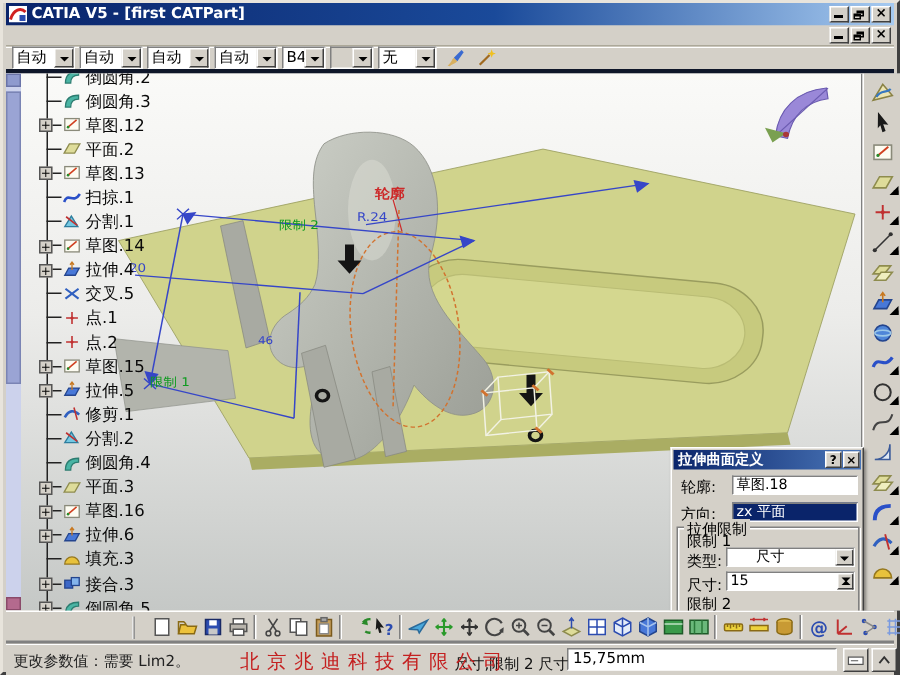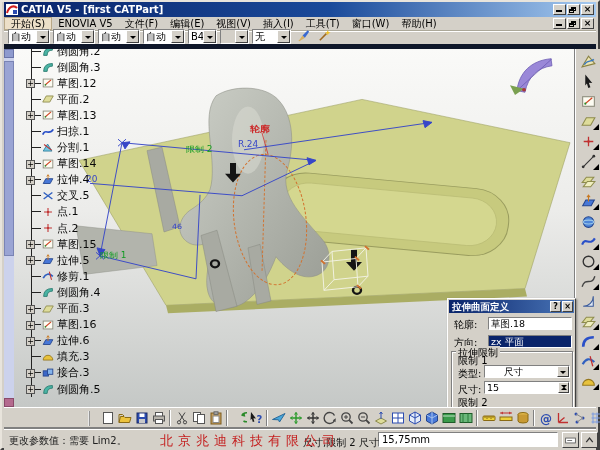--- a/index.html
+++ b/index.html
@@ -24,22 +24,22 @@
 
   
   .menubar { position:absolute; left:2px; top:15px; right:2px; height:14px;
     background:#d4d0c8; display:flex; align-items:center; border-bottom:1px solid #aca899; }
   .menu-item { padding:0 6px; font-size:10px; color:#000; white-space:nowrap; height:13px; line-height:13px; }
   .menu-item.first { background:#ecdfc8; border:1px solid #b8a888; }
   .menubar .winbtns { margin-left:auto; margin-right:2px; }
 
   
   .toolbar-top { position:absolute; left:2px; top:29px; right:2px; height:18px;
-    background:#d4d0c8; display:flex; align-items:flex-end; gap:3px; padding-left:4px;
-    border-bottom:5px solid #0f172a; box-shadow:inset 0 1px 0 #fff; }
+    background:#d4d0c8; display:flex; align-items:center; gap:3px; padding-left:4px;
+    border-bottom:3px solid #0f172a; box-shadow:inset 0 1px 0 #fff; }
   .combo { display:flex; height:15px; border:1px solid; border-color:#808080 #fff #fff #808080; background:#fff; }
   .combo .cval { font-size:10px; padding:0 2px; line-height:13px; min-width:14px; color:#000; }
   .combo.disabled { background:#d4d0c8; }
   .combo .carr { width:13px; background:#d4d0c8; border:1px solid; border-color:#fff #404040 #404040 #fff; position:relative; }
   .combo .carr:after { content:""; position:absolute; left:3px; top:5px; border:3px solid transparent; border-top-color:#000; }
   .tb-icon { width:18px; height:17px; display:flex; align-items:center; justify-content:center; }
   .tb-icon svg { width:15px; height:15px; }
 
   
   .main { position:absolute; left:2px; top:47px; width:596px; height:358px; overflow:hidden;
@@ -137,21 +137,20 @@
           <span class="g-res"></span>
           <span class="g-res2"></span>
         </span>
       <span class="winbtn">
           <span class="g-x">×</span>
         </span>
     </span>
   </div>
 
   <div class="menubar">
-    <span id="menu-items"><span class="menu-item first">开始(S)</span><span class="menu-item">ENOVIA V5</span><span class="menu-item">文件(F)</span><span class="menu-item">编辑(E)</span><span class="menu-item">视图(V)</span><span class="menu-item">插入(I)</span><span class="menu-item">工具(T)</span><span class="menu-item">窗口(W)</span><span class="menu-item">帮助(H)</span></span>
     <span class="winbtns">
       <span class="winbtn">
           <span class="g-min"></span>
         </span>
       <span class="winbtn">
           <span class="g-res"></span>
           <span class="g-res2"></span>
         </span>
       <span class="winbtn">
           <span class="g-x">×</span>
@@ -428,20 +427,28 @@
           <span class="tick"></span>
           <span class="ticon"><svg viewBox="0 0 16 16">
               <path d="M2.5 10.5 Q7 2.5 13.5 8.5" stroke="#3060c0" stroke-width="2" fill="none"></path>
               <line x1="9.5" y1="3" x2="12" y2="12.5" stroke="#c03030" stroke-width="1.2"></line>
             </svg></span>
           <span class="tlabel">修剪.1</span>
         </div>
         <div class="tree-row">
           <span class="tick"></span>
           <span class="ticon"><svg viewBox="0 0 16 16">
+              <polygon points="2.5,11.5 7.5,3.5 12.5,11.5" fill="#74c8e2" stroke="#2e7e9e"></polygon>
+              <line x1="3.5" y1="4" x2="12" y2="10.5" stroke="#c03030" stroke-width="1.2"></line>
+            </svg></span>
+          <span class="tlabel">分割.2</span>
+        </div>
+        <div class="tree-row">
+          <span class="tick"></span>
+          <span class="ticon"><svg viewBox="0 0 16 16">
               <path d="M3 13 Q3 4 13 4 L13 7 Q7 7 7 13 Z" fill="#4ab4a4" stroke="#2c7c70"></path>
             </svg></span>
           <span class="tlabel">倒圆角.4</span>
         </div>
         <div class="tree-row">
           <span class="tick"></span>
           <span class="exp">+</span>
           <span class="ticon"><svg viewBox="0 0 16 16">
               <polygon points="2,11.5 6,4.5 14,4.5 10,11.5" fill="#dedc9a" stroke="#8e8c4e"></polygon>
             </svg></span>

